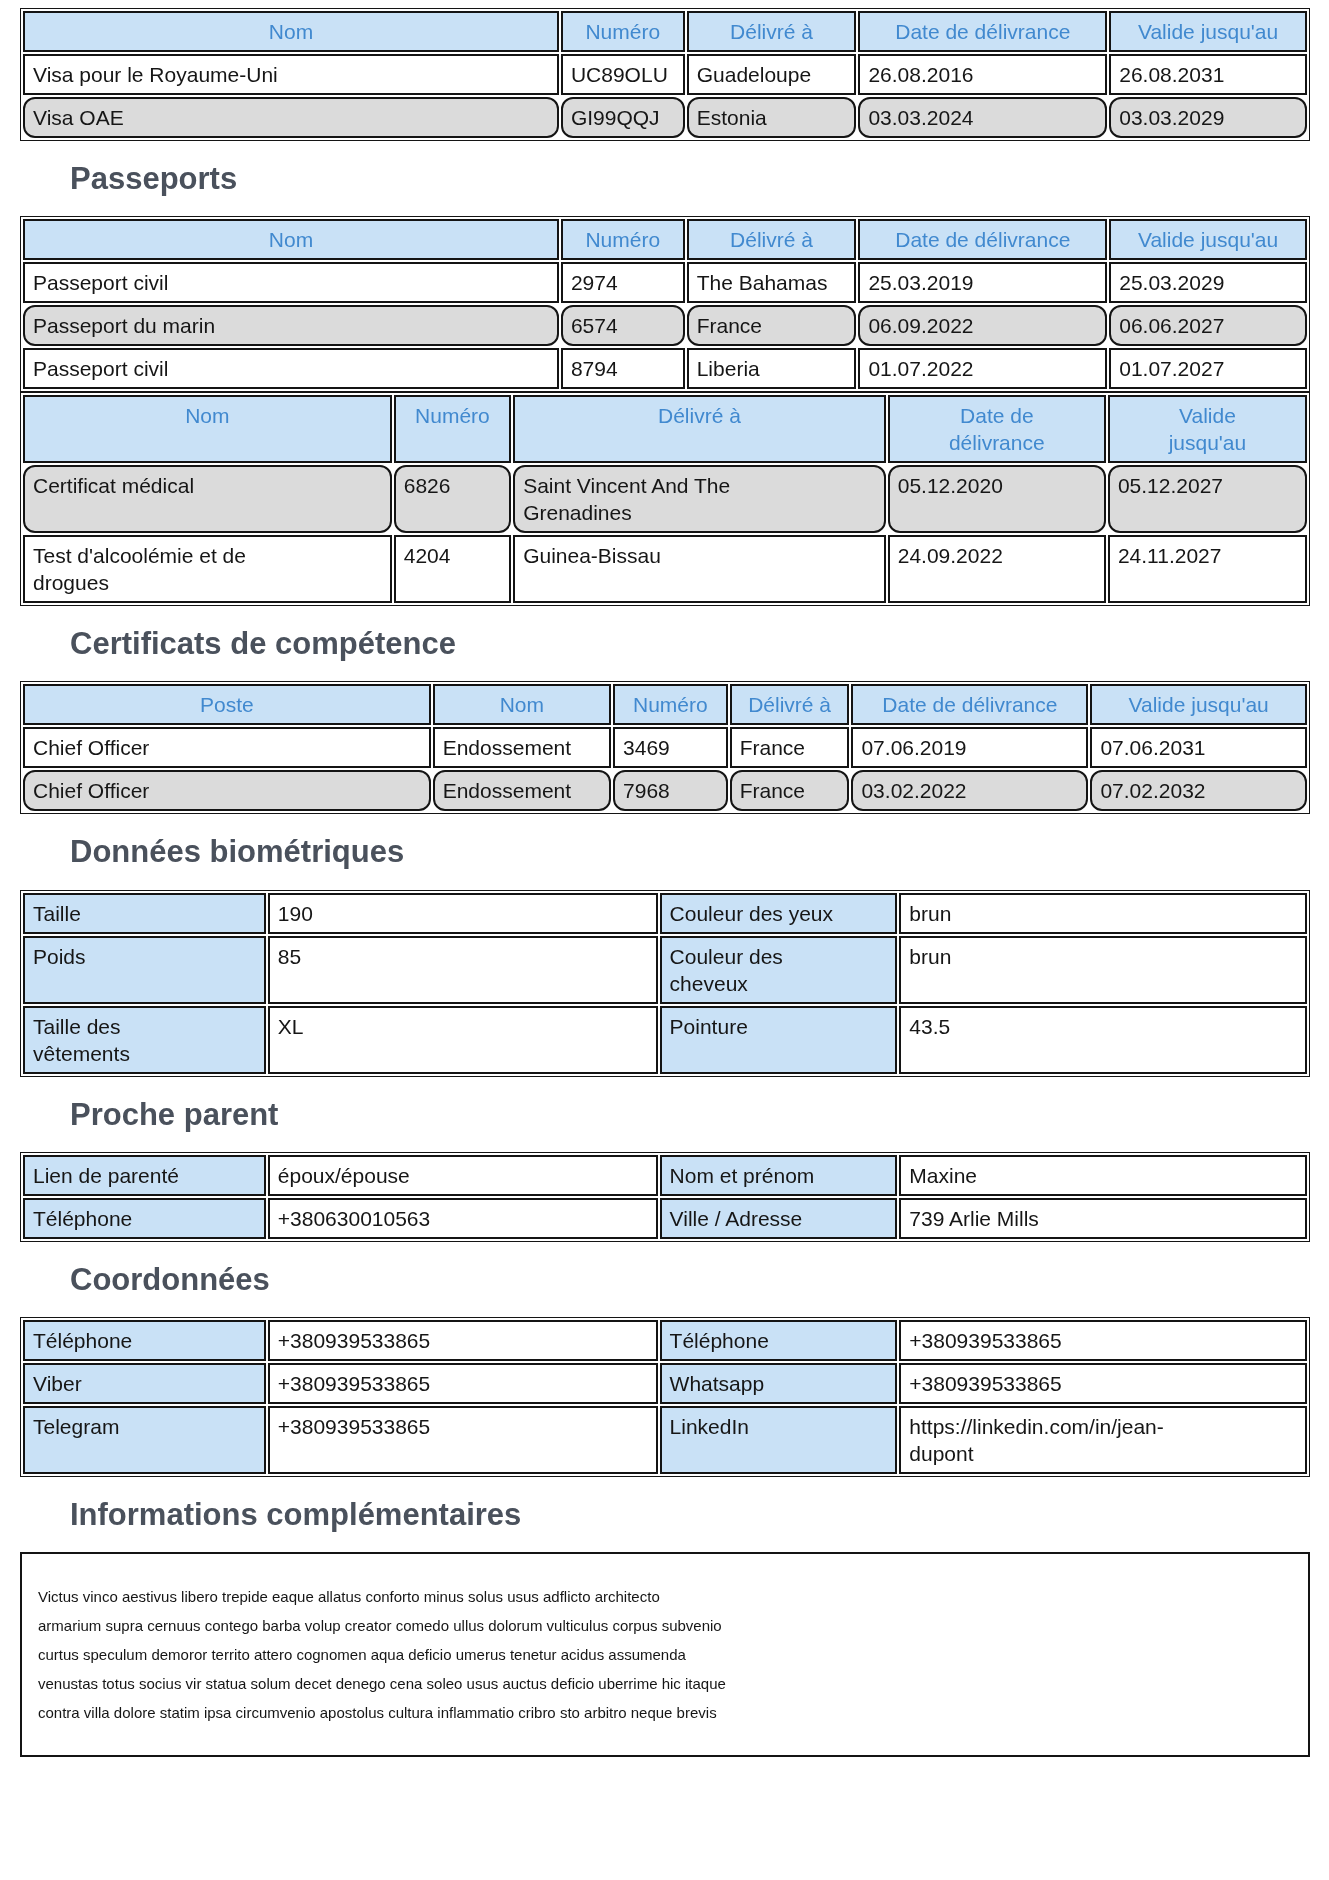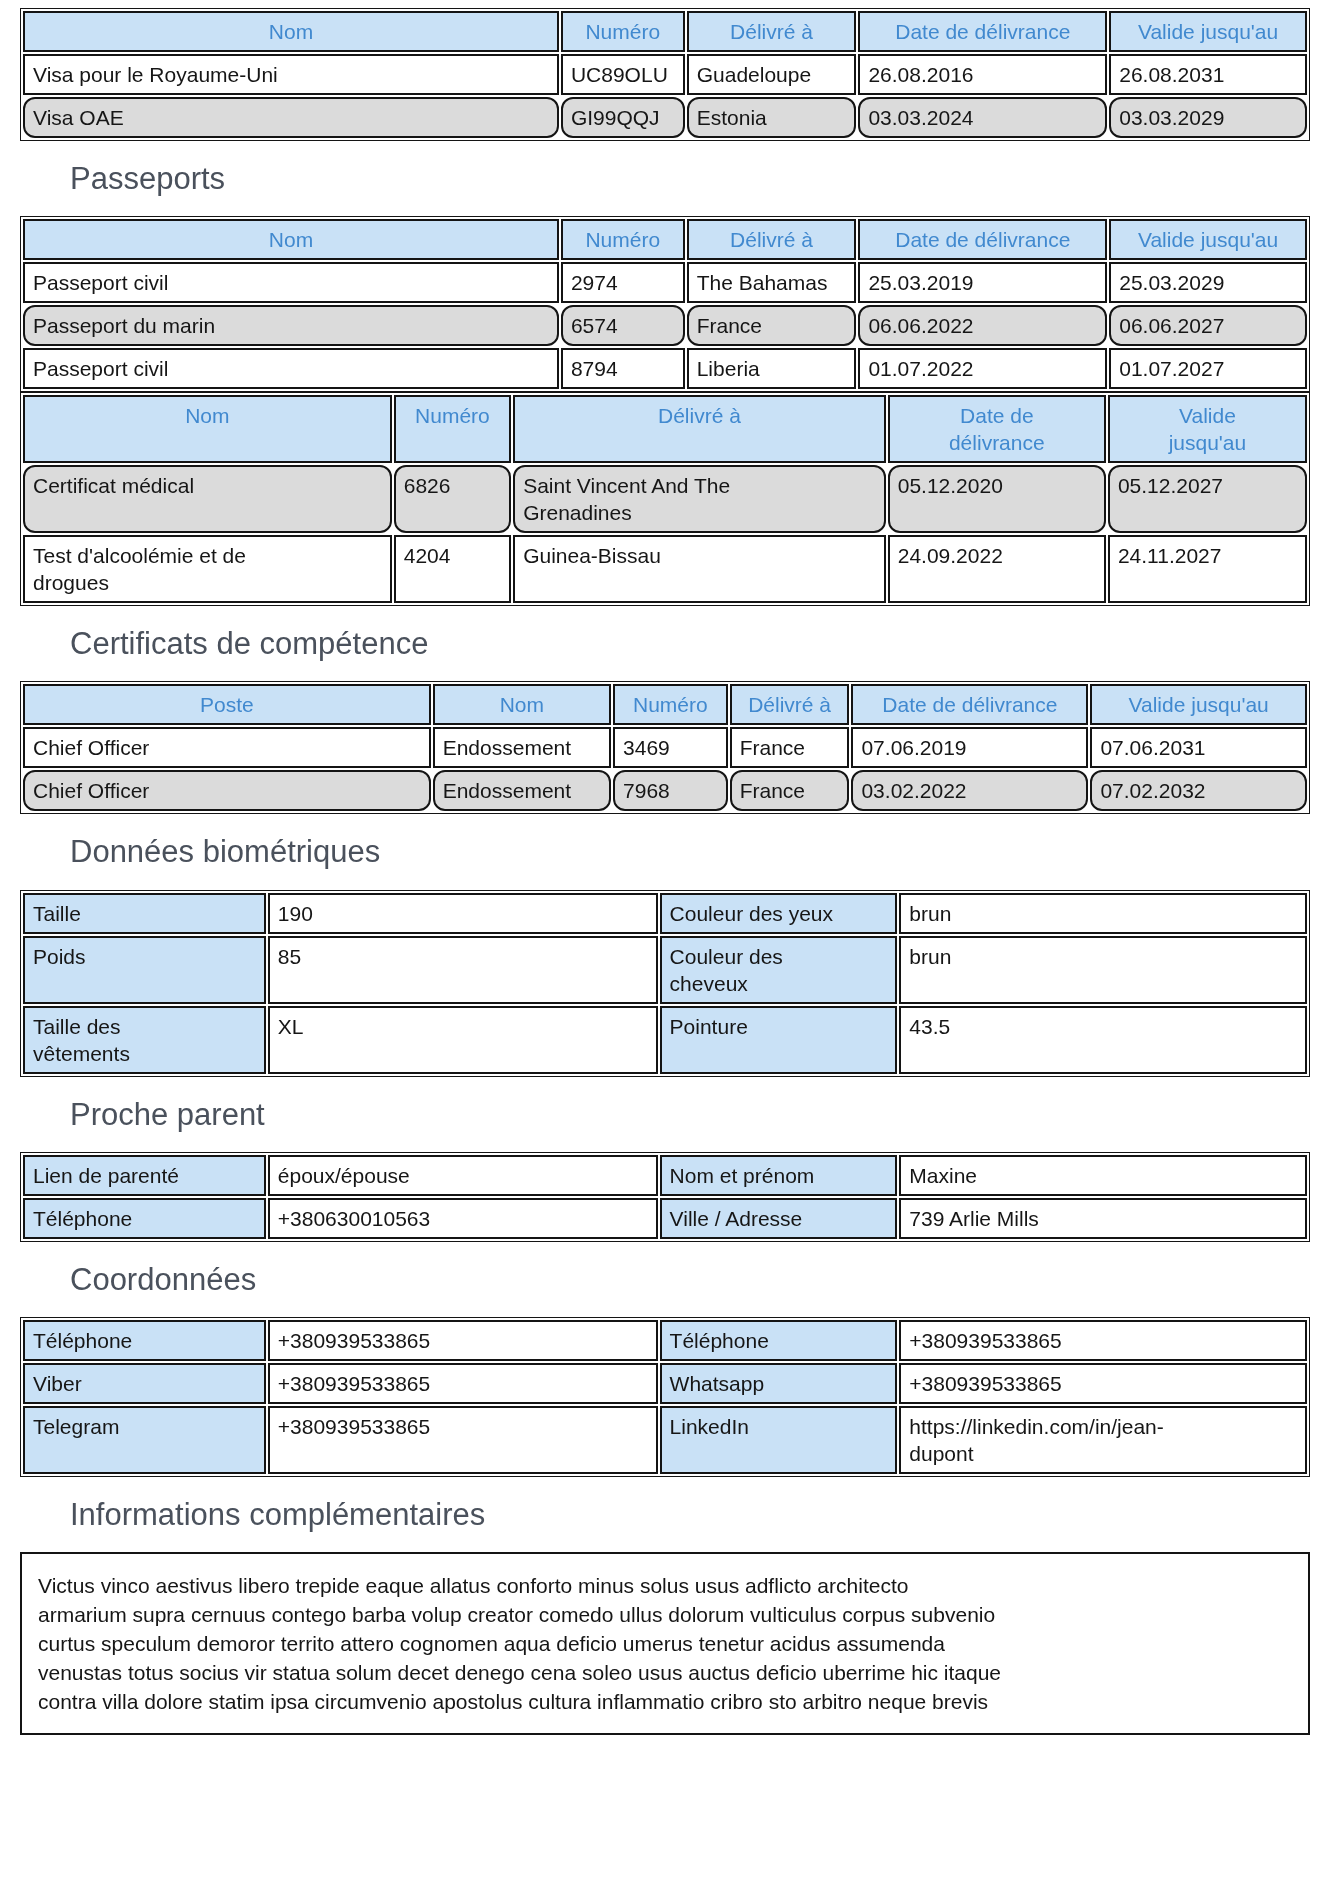--- a/index.html
+++ b/index.html
@@ -14,21 +14,21 @@
   body{
     width:1329px;
     font-family:"Liberation Sans","DejaVu Sans",sans-serif;
     color:var(--cell-text);
   }
   .content{
     padding:8px 19px 0 20px;
   }
   h2{
     font-size:31px;
-    font-weight:400;
+    font-weight:700;
     color:var(--heading-text);
     margin:19px 0 19px 50px;
     line-height:1.2;
   }
   table.grid{
     width:100%;
     table-layout:fixed;
     border-collapse:separate;
     border-spacing:2px;
     border:1px solid var(--border-color);
@@ -58,22 +58,22 @@
   table.grid tr.alt td{
     background:var(--row-alt-bg);
     border-radius:12px;
   }
   table.grid.kv td.key{
     background:var(--header-bg);
     color:var(--cell-text);
   }
   .note{
     border:2px solid var(--border-color);
-    padding:17px 16px;
-    font-size:21px;
+    padding:28px 16px;
+    font-size:15px;
     line-height:29px;
     white-space:pre-line;
     margin:4px 0 26px 0;
   }
 </style>
 </head>
 <body>
 
 <div class="content">
 
@@ -135,21 +135,21 @@
         <td>Passeport civil</td>
         <td>2974</td>
         <td>The Bahamas</td>
         <td>25.03.2019</td>
         <td>25.03.2029</td>
       </tr>
       <tr class="alt">
         <td>Passeport du marin</td>
         <td>6574</td>
         <td>France</td>
-        <td>06.06.2022</td>
+        <td>06.09.2022</td>
         <td>06.06.2027</td>
       </tr>
       <tr>
         <td>Passeport civil</td>
         <td>8794</td>
         <td>Liberia</td>
         <td>01.07.2022</td>
         <td>01.07.2027</td>
       </tr>
     </tbody>

